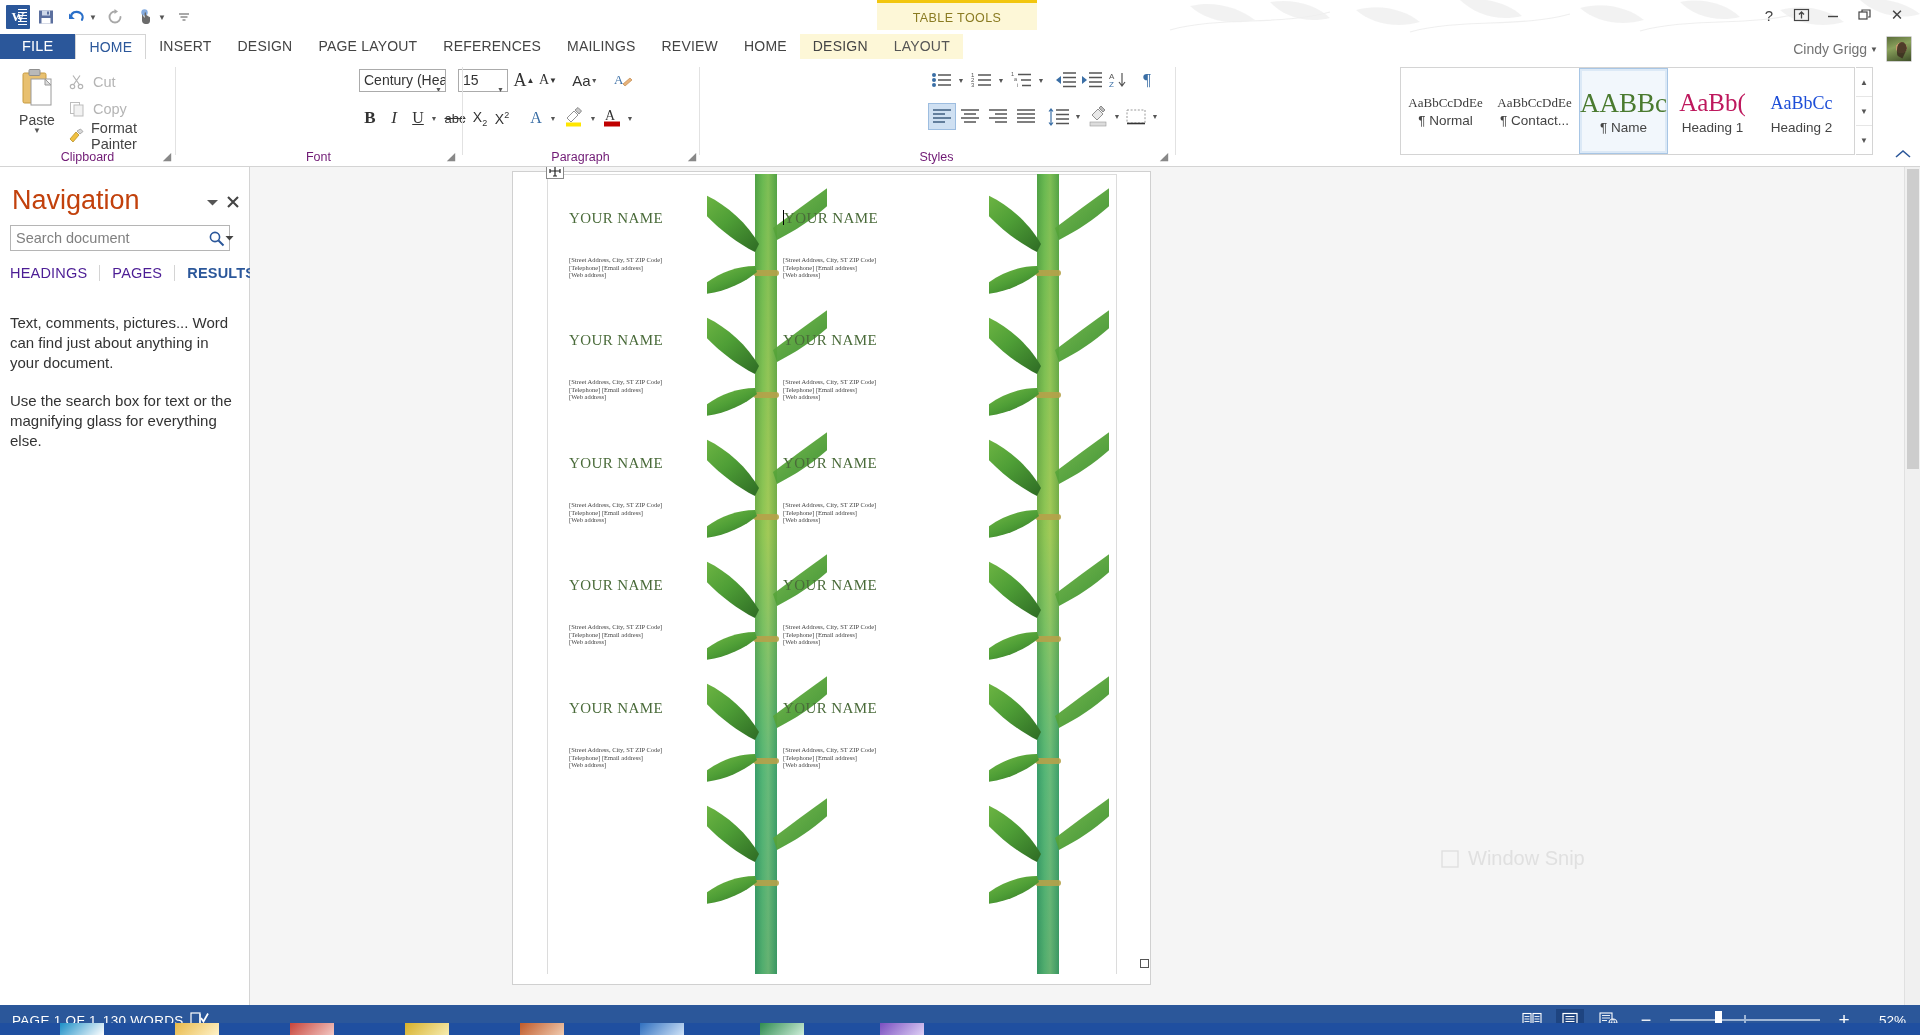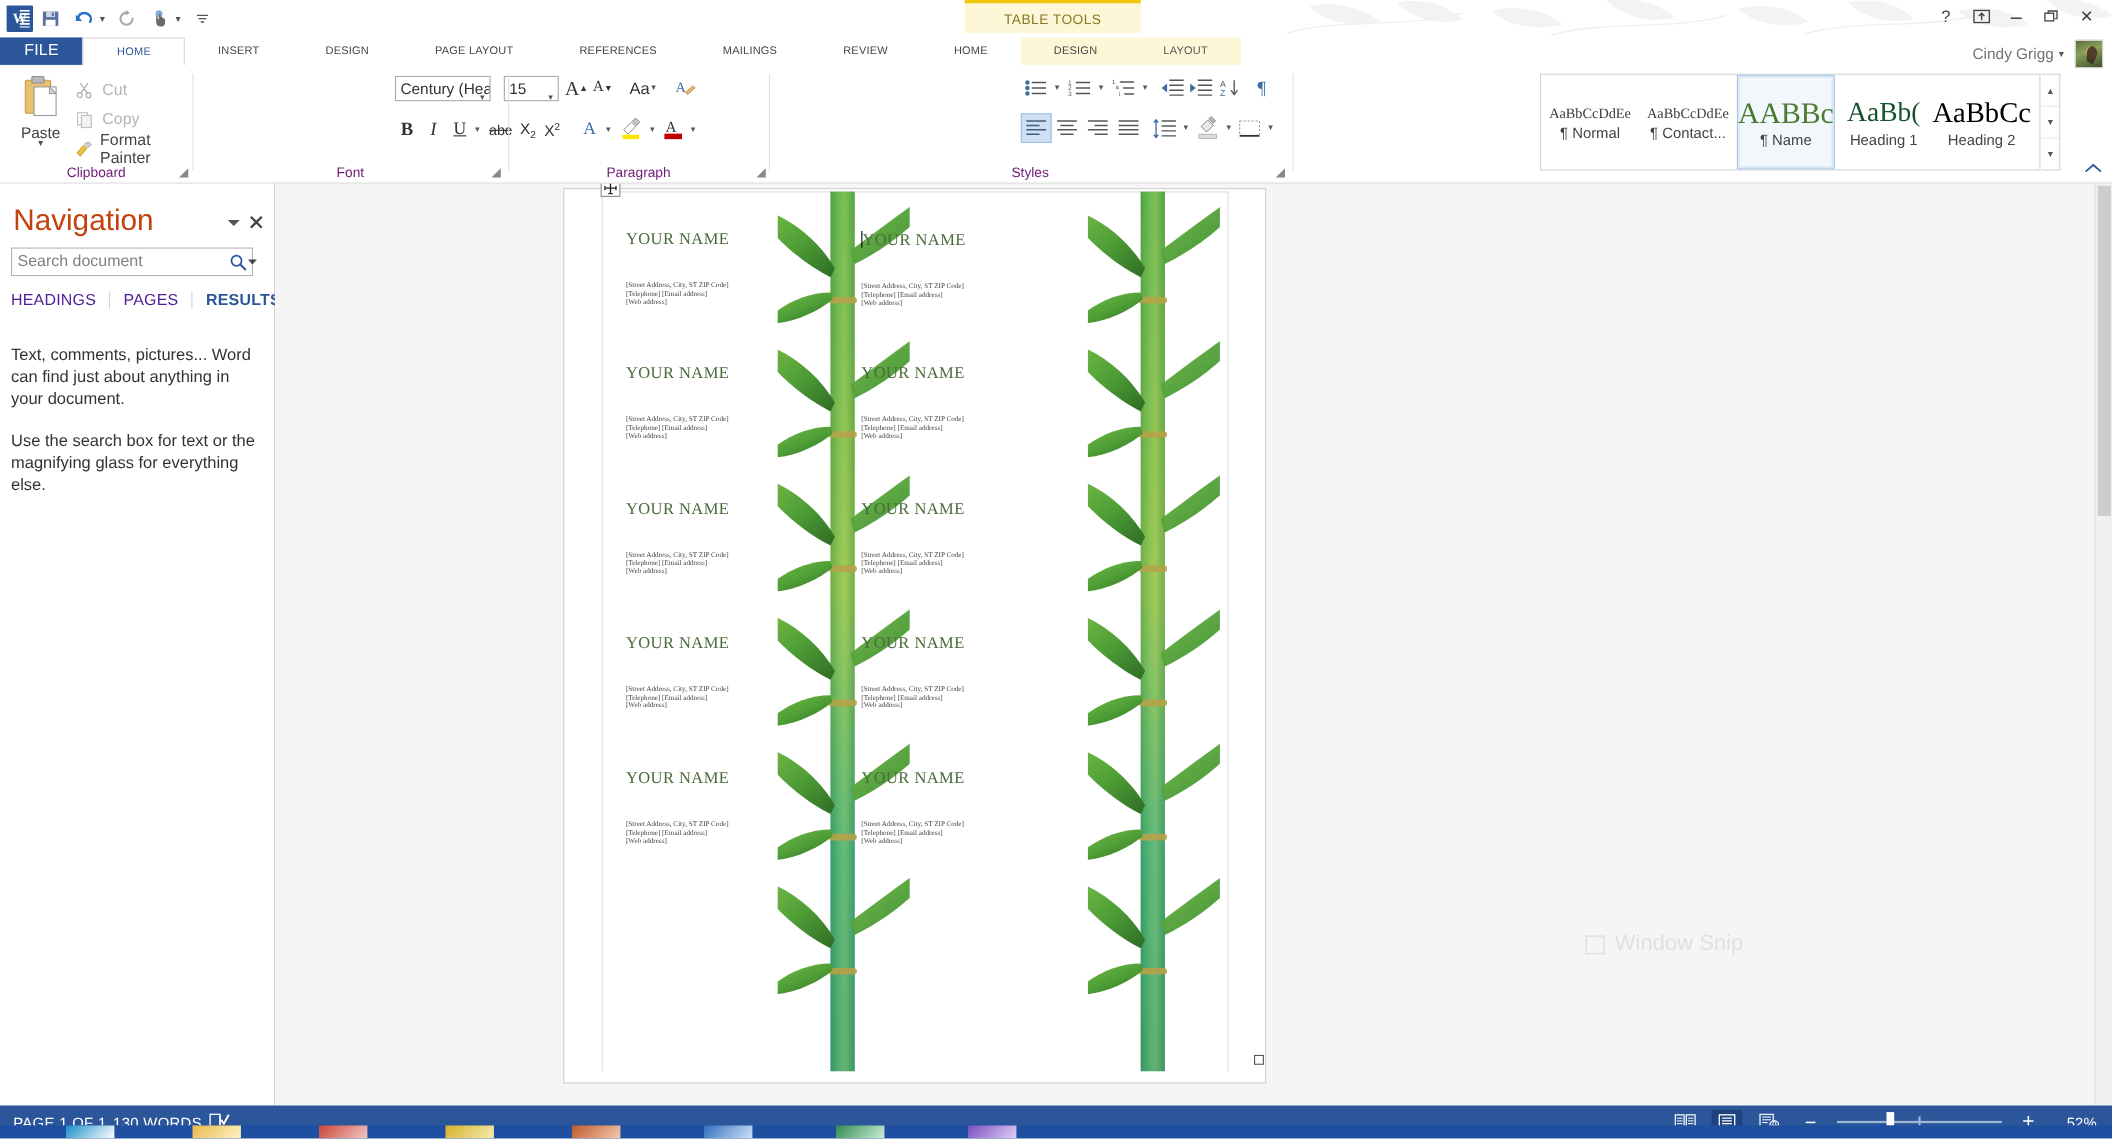--- a/index.html
+++ b/index.html
@@ -50,21 +50,21 @@
   .winbtns { position:absolute; right:8px; top:2px; display:flex; gap:2px; align-items:center; }
   .winbtn { width:30px; height:26px; display:flex; align-items:center; justify-content:center; color:#444; font-size:15px;}
 
   
   .tabstrip {
     position:absolute; left:0; top:34px; width:1920px; height:25px;
     background:#ffffff; z-index:3;
   }
   .tabs { display:flex; align-items:stretch; height:25px; }
   .tab {
-    padding:0 30px; height:25px; line-height:25px; font-size:10px; color:#444;
+    padding:0 13px; height:25px; line-height:25px; font-size:14px; color:#444;
     letter-spacing:.2px; white-space:nowrap;
   }
   .tab.file { background:#2b579a; color:#fff; font-size:14.5px; padding:0 22px; }
   .tab.active { background:#fff; color:#2b579a; border-left:1px solid #d4d4d4; border-right:1px solid #d4d4d4; border-top:1px solid #d4d4d4;}
   .tab.tt { background:#fdf7d7; color:#555; }
   .tab.tt.sel { background:#fdf7d7; color:#444; }
   .userbox {
     position:absolute; right:8px; top:2px; display:flex; align-items:center; gap:6px;
   }
   .username { font-size:14px; color:#737373; }
@@ -633,25 +633,25 @@
         </div>
         <div class="stylecell">
           <div class="sprev" style="font-size:13px;">AaBbCcDdEе</div>
           <div class="sname">¶ Contact...</div>
         </div>
         <div class="stylecell sel">
           <div class="sprev" style="font-size:27px;color:#4a7a2f;line-height:30px;">AABBс</div>
           <div class="sname">¶ Name</div>
         </div>
         <div class="stylecell">
-          <div class="sprev" style="font-size:25px;color:#14532d;line-height:30px;">AaBb(</div>
+          <div class="sprev" style="font-size:25px;color:#be185d;line-height:30px;">AaBb(</div>
           <div class="sname">Heading 1</div>
         </div>
         <div class="stylecell">
-          <div class="sprev" style="font-size:26px;color:#000000;line-height:30px;">AaBbCс</div>
+          <div class="sprev" style="font-size:18px;color:#1d4ed8;line-height:30px;">AaBbCс</div>
           <div class="sname">Heading 2</div>
         </div>
       </div>
       <div class="galnav">
         <div>▲</div>
         <div>▼</div>
         <div>▼</div>
       </div>
       <div class="gname">Styles</div>
       <div class="dlg" style="left:457px;">◢</div>

